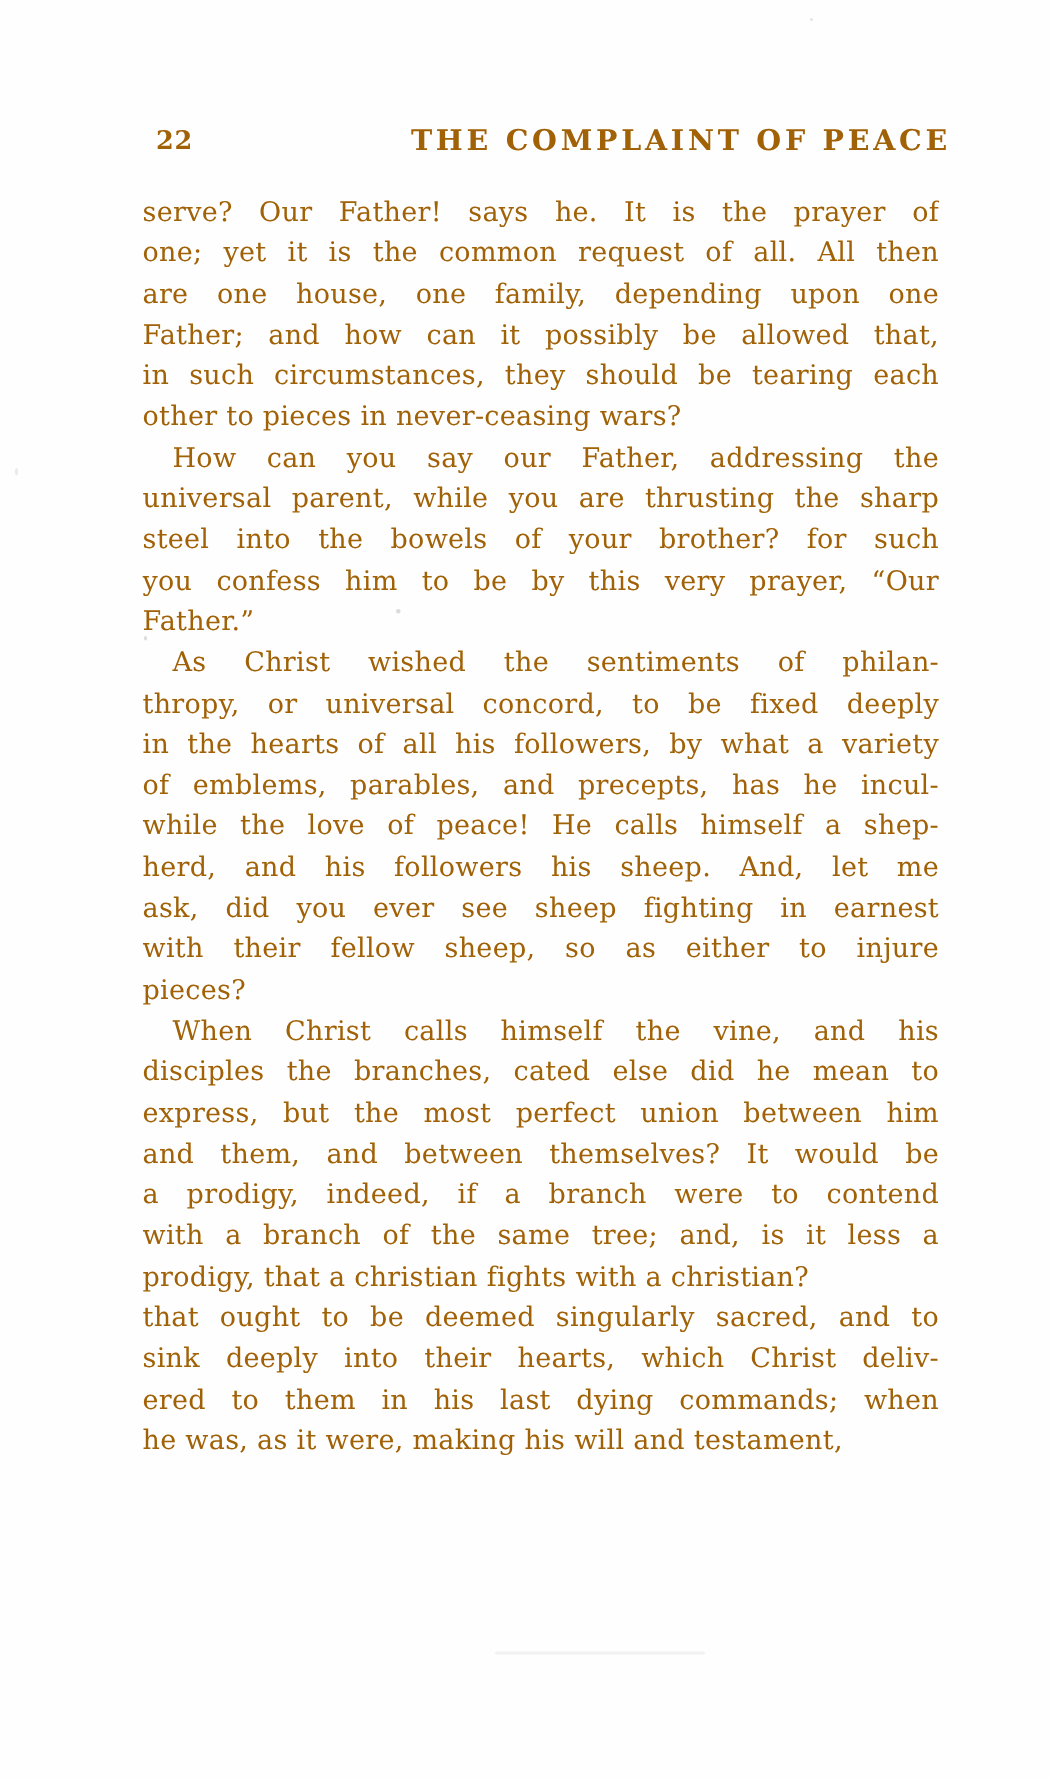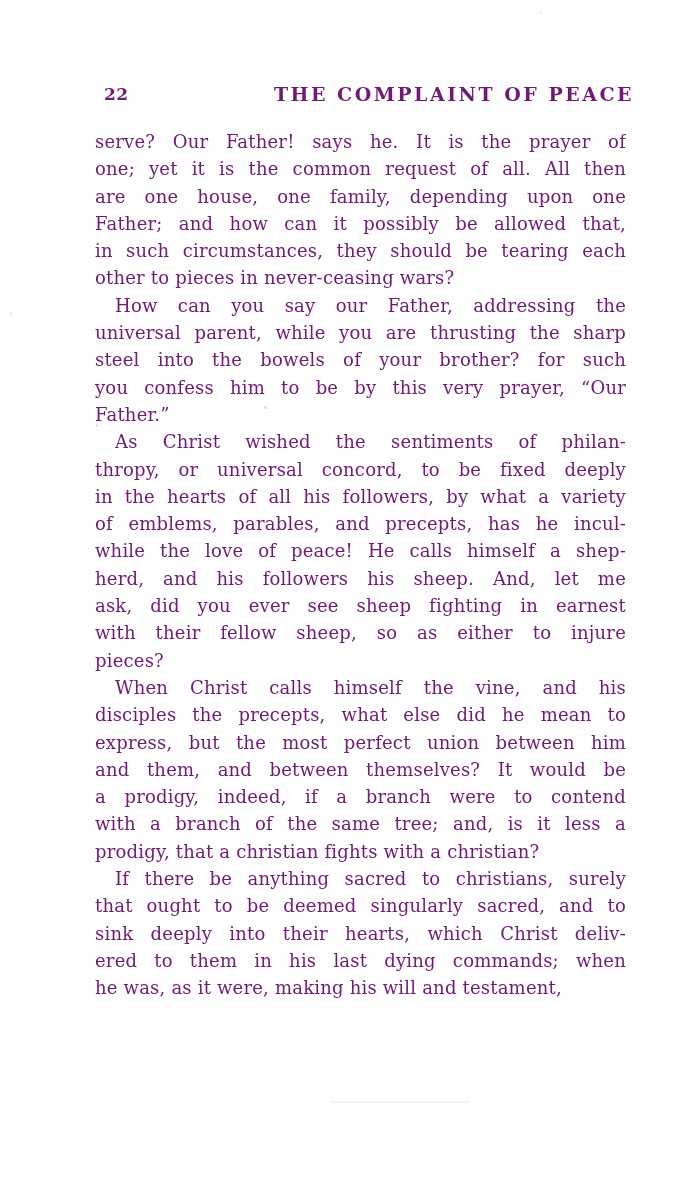--- a/index.html
+++ b/index.html
@@ -7,21 +7,21 @@
     padding: 0;
     background: #ffffff;
   }
   .page {
     position: relative;
     width: 699px;
     height: 1186px;
     background: #fefefe;
     overflow: hidden;
     font-family: "DejaVu Serif", serif;
-    color: #701a75;
+    color: #a16207;
   }
   
   .running-header {
     position: absolute;
     top: 83px;
     left: 103px;
     width: 531px;
     height: 24px;
   }
   .page-number {
@@ -108,29 +108,28 @@
         <div class="line">in the hearts of all his followers, by what a variety</div>
         <div class="line">of emblems, parables, and precepts, has he incul-</div>
         <div class="line">while the love of peace!  He calls himself a shep-</div>
         <div class="line">herd, and his followers his sheep.  And, let me</div>
         <div class="line">ask, did you ever see sheep fighting in earnest</div>
         <div class="line">with their fellow sheep, so as either to injure</div>
         <div class="line last">pieces?</div>
       </div>
       <div class="paragraph">
         <div class="line indent">When Christ calls himself the vine, and his</div>
-        <div class="line">disciples the precepts, what else did he mean to</div>
+        <div class="line">disciples the branches, cated else did he mean to</div>
         <div class="line">express, but the most perfect union between him</div>
         <div class="line">and them, and between themselves?  It would be</div>
         <div class="line">a prodigy, indeed, if a branch were to contend</div>
         <div class="line">with a branch of the same tree; and, is it less a</div>
         <div class="line last">prodigy, that a christian fights with a christian?</div>
       </div>
       <div class="paragraph">
-        <div class="line indent">If there be anything sacred to christians, surely</div>
         <div class="line">that ought to be deemed singularly sacred, and to</div>
         <div class="line">sink deeply into their hearts, which Christ deliv-</div>
         <div class="line">ered to them in his last dying commands; when</div>
         <div class="line last">he was, as it were, making his will and testament,</div>
       </div>
     </div>
 
   <div>
     <div class="speck s1"></div>
     <div class="speck s2"></div>

